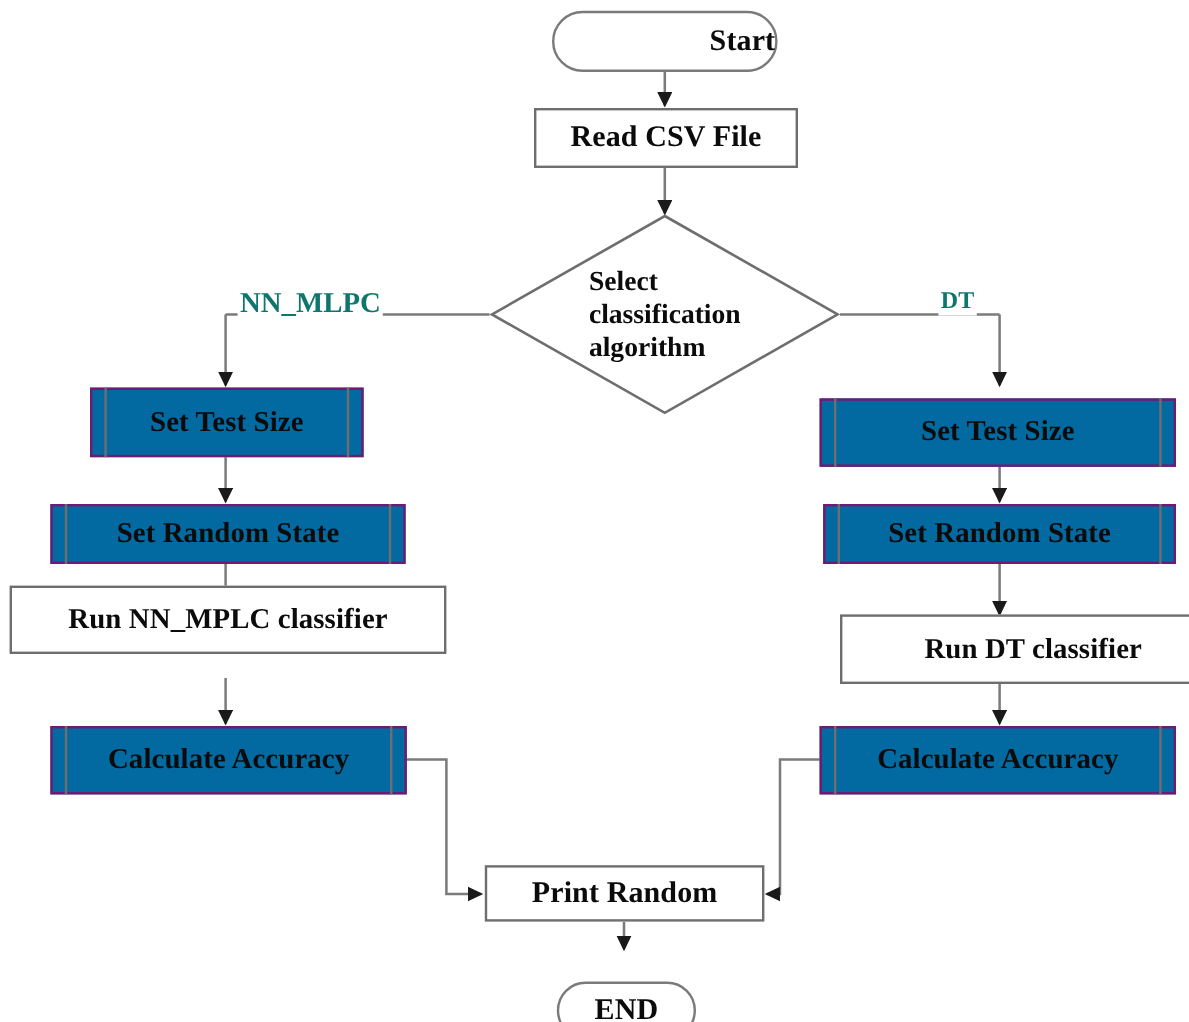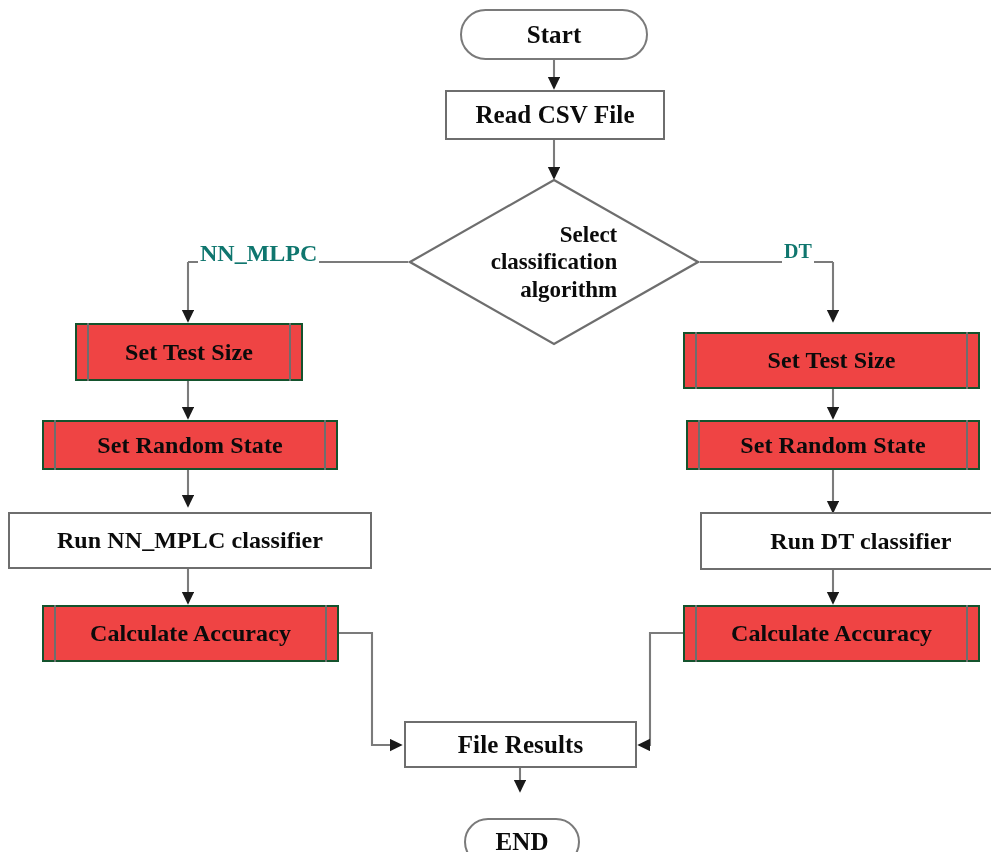--- a/index.html
+++ b/index.html
@@ -14,38 +14,38 @@
   .node{position:absolute;box-sizing:border-box;display:flex;align-items:center;justify-content:center;}
   .node .lbl{
     font-weight:bold;color:#0b0b0b;text-align:center;line-height:1.12;
     letter-spacing:.1px;white-space:pre-line;
   }
 
   
   .proc{border:2px solid #6e6e6e;background:#fff;}
 
   
-  .predef{border:2px solid #14532d;background:#ef4444;}
+  .predef{border:2px solid #701a75;background:#0369a1;}
   .predef::before,.predef::after{
     content:"";position:absolute;top:-2px;bottom:-2px;width:0;
     border-left:2px solid #6e6e6e;
   }
   .predef::before{left:10px;}
   .predef::after{right:10px;}
 
   
   .term{border:2px solid #7a7a7a;background:#fff;border-radius:999px;}
 
   
   .diamond{position:absolute;}
   .diamond .dshape{position:absolute;left:0;top:0;width:100%;height:100%;}
   .diamond .dtext{
     position:absolute;left:0;top:0;width:100%;height:100%;
     display:flex;align-items:center;justify-content:center;
-    font-weight:bold;color:#0b0b0b;text-align:right;line-height:1.18;white-space:pre-line;
+    font-weight:bold;color:#0b0b0b;text-align:left;line-height:1.18;white-space:pre-line;
   }
 
   .edge-label{
     position:absolute;font-weight:bold;color:#0f766e;white-space:nowrap;
     background:#fff;padding:0 2px;
   }
 </style>
 </head>
 <body>
 
@@ -82,21 +82,21 @@
       <path d="M683,633 L650,633 L650,745 L639,745"></path>
     </g>
     <g stroke="#7b7b7b" stroke-width="2.1" fill="none">
 
       <path d="M408,262 L188,262"></path>
 
       <path d="M700,262 L833,262"></path>
     </g>
   </svg>
 
-  <div class="node term" style="left:460px;top:9px;width:188px;height:51px;">
+  <div class="node term" style="left:460px;top:9px;width:188px;height:51px;justify-content:flex-end;">
     <span class="lbl" style="font-size:25px;">Start</span>
   </div>
 
   <div class="node proc" style="left:445px;top:90px;width:220px;height:50px;">
     <span class="lbl" style="font-size:25px;">Read CSV File</span>
   </div>
 
   <div class="diamond" style="left:408px;top:178px;width:292px;height:168px;">
     <svg class="dshape" viewBox="0 0 292 168" xmlns="http://www.w3.org/2000/svg">
       <polygon points="146,2 290,84 146,166 2,84" fill="#ffffff" stroke="#6e6e6e" stroke-width="2.2"></polygon>
@@ -111,21 +111,21 @@
   <div class="edge-label" style="left:782px;top:240px;font-size:20px;">DT</div>
 
   <div class="node predef" style="left:75px;top:323px;width:228px;height:58px;">
     <span class="lbl" style="font-size:24px;">Set Test Size</span>
   </div>
 
   <div class="node predef" style="left:42px;top:420px;width:296px;height:50px;">
     <span class="lbl" style="font-size:24px;">Set Random State</span>
   </div>
 
-  <div class="node proc" style="left:8px;top:512px;width:364px;height:57px;">
+  <div class="node proc" style="left:8px;top:488px;width:364px;height:57px;">
     <span class="lbl" style="font-size:24px;">Run NN_MPLC classifier</span>
   </div>
 
   <div class="node predef" style="left:42px;top:605px;width:297px;height:57px;">
     <span class="lbl" style="font-size:24px;">Calculate Accuracy</span>
   </div>
 
   <div class="node predef" style="left:683px;top:332px;width:297px;height:57px;">
     <span class="lbl" style="font-size:24px;">Set Test Size</span>
   </div>
@@ -136,20 +136,20 @@
 
   <div class="node proc" style="left:700px;top:512px;width:322px;height:58px;">
     <span class="lbl" style="font-size:24px;">Run DT classifier</span>
   </div>
 
   <div class="node predef" style="left:683px;top:605px;width:297px;height:57px;">
     <span class="lbl" style="font-size:24px;">Calculate Accuracy</span>
   </div>
 
   <div class="node proc" style="left:404px;top:721px;width:233px;height:47px;">
-    <span class="lbl" style="font-size:25px;">File Results</span>
+    <span class="lbl" style="font-size:25px;">Print Random</span>
   </div>
 
   <div class="node term" style="left:464px;top:792px;width:116px;height:48px;margin-top:26px;">
     <span class="lbl" style="font-size:25px;">END</span>
   </div>
 
 </div>
 
 </body></html>

